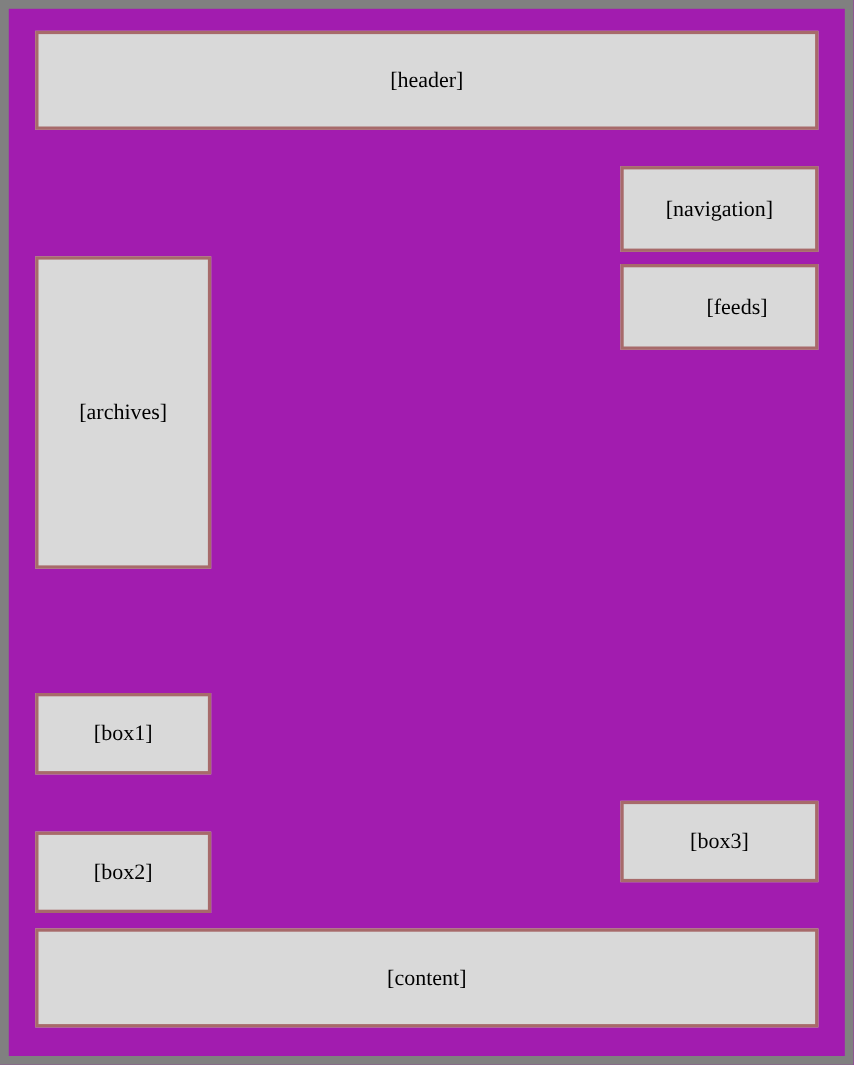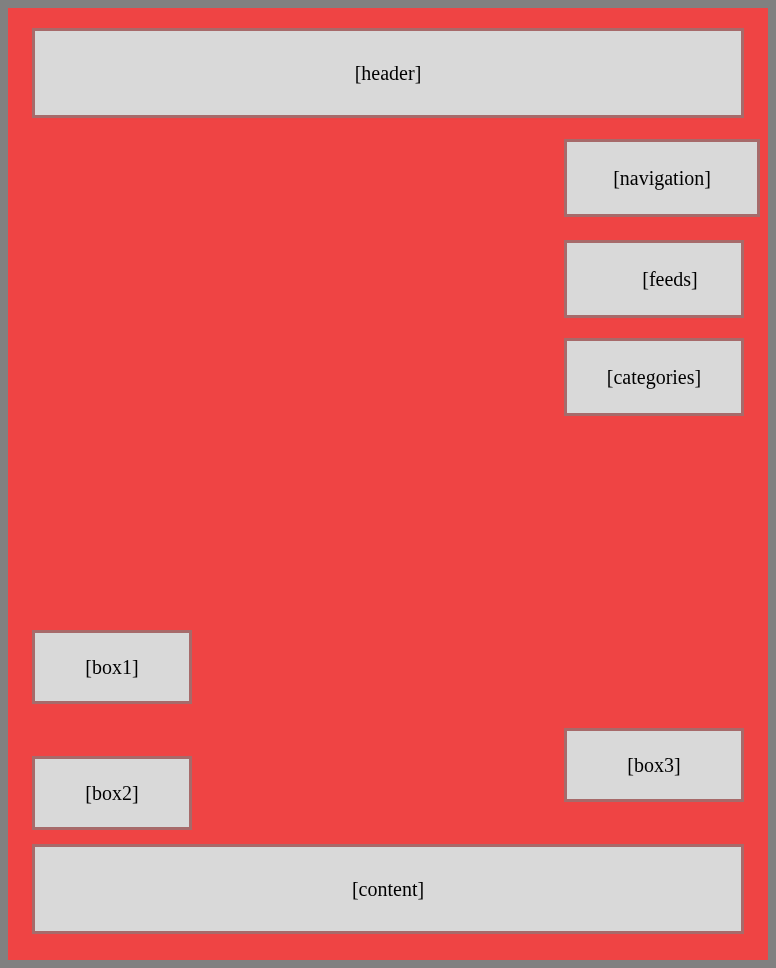--- a/index.html
+++ b/index.html
@@ -13,43 +13,43 @@
       font-size: 20px;
       color: #000;
       display: flex;
       justify-content: center;
       align-items: flex-start;
       padding: 8px;
     }
     .page {
       width: 760px;
       height: 952px;
-      background: #ef4444;
+      background: #a21caf;
       position: relative;
       padding: 20px;
     }
     .box {
       position: absolute;
       background: #d9d9d9;
       border: 3px solid #a76a6a;
       display: flex;
       align-items: center;
       justify-content: center;
       text-align: center;
     }
     .header {
       top: 20px;
       left: 24px;
       width: 712px;
       height: 90px;
     }
     .navigation {
-      top: 131px;
+      top: 143px;
       left: 556px;
-      width: 196px;
+      width: 180px;
       height: 78px;
       justify-content: center;
     }
     .feeds {
       top: 232px;
       left: 556px;
       width: 180px;
       height: 78px;
       padding-left: 32px;
     }
@@ -105,24 +105,24 @@
   </div>
 
   <div class="box navigation">
     <span>[navigation]</span>
   </div>
 
   <div class="box feeds">
     <span>[feeds]</span>
   </div>
 
-  <div class="box categories">
-    <span>[categories]</span>
+
+  <div class="box archives">
+    <span>[archives]</span>
   </div>
-
 
 
   <div class="box box1">
     <span>[box1]</span>
   </div>
 
   <div class="box box2">
     <span>[box2]</span>
   </div>
 

